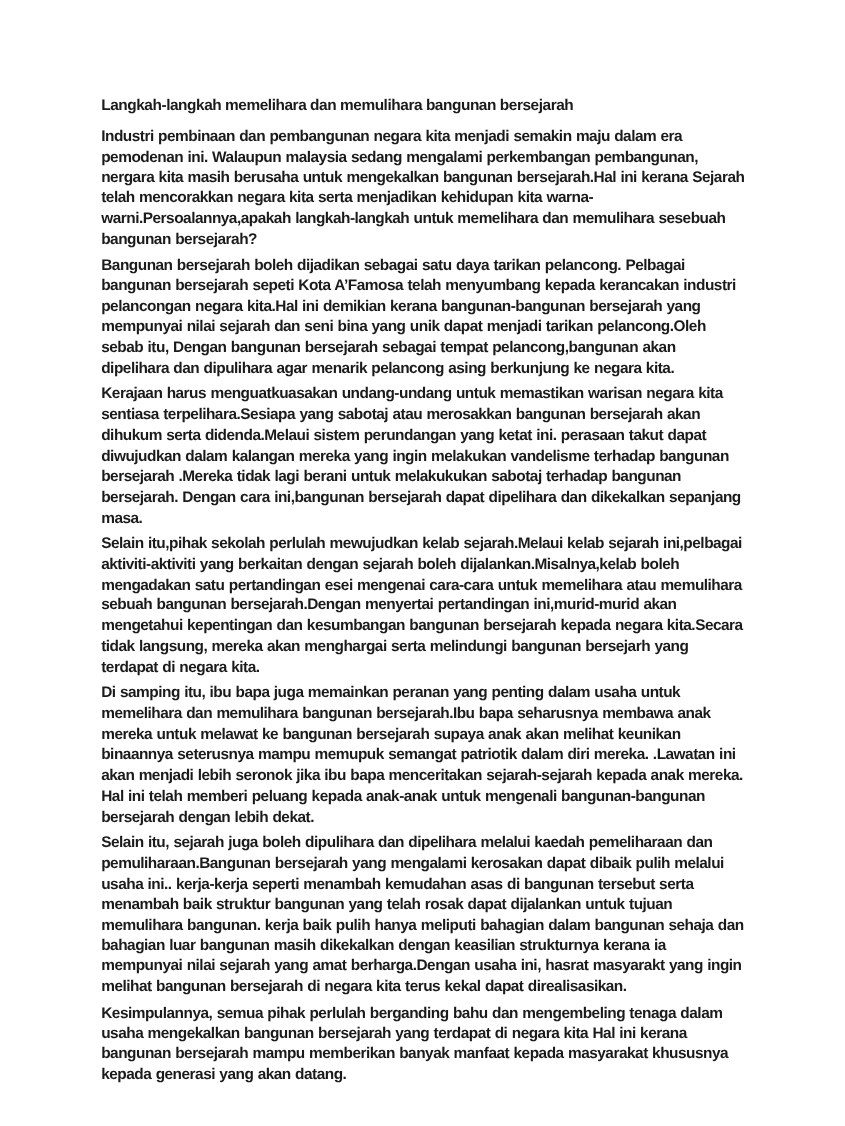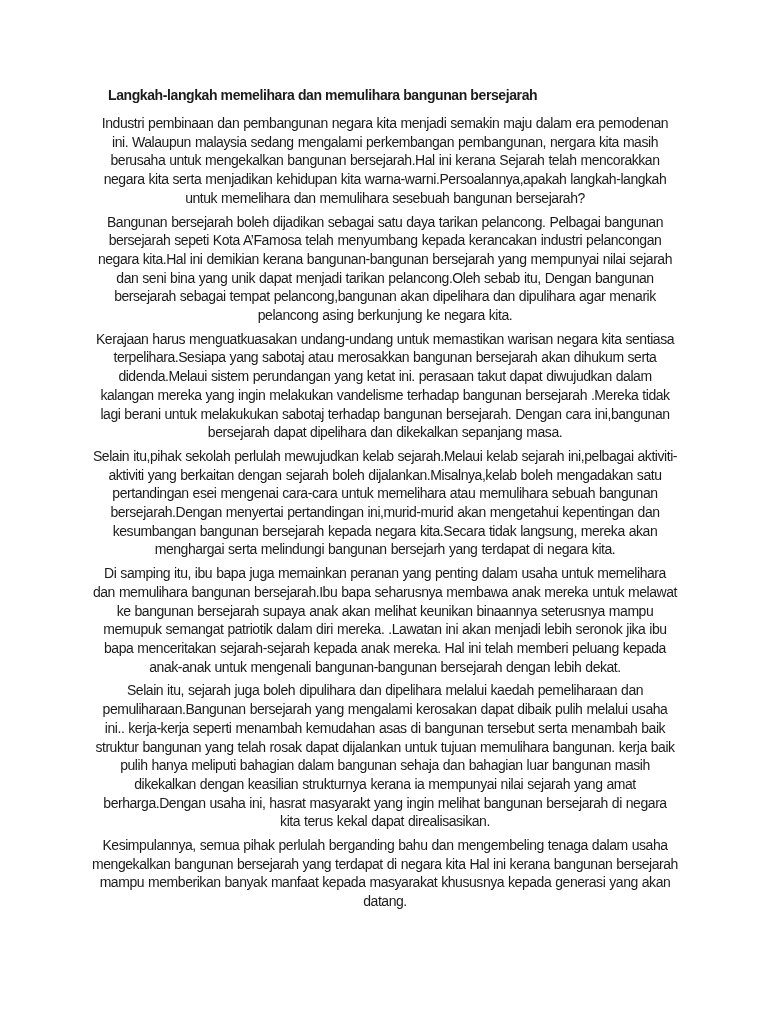--- a/index.html
+++ b/index.html
@@ -12,34 +12,34 @@
     width: 768px;
     height: 1024px;
     background: #ffffff;
     box-sizing: border-box;
     padding: 86px 90px 0 92px;
     overflow: hidden;
     font-family: "Liberation Sans", "DejaVu Sans", sans-serif;
     color: #1b1b1b;
   }
   .doc-title {
-    margin: 0 0 9px 16px;
+    margin: 0 0 9px 0;
     font-size: 14px;
     font-weight: 700;
     line-height: 19px;
     letter-spacing: -0.4px;
   }
   .doc-para {
     margin: 0 0 5px 0;
     font-size: 14px;
-    font-weight: 400;
+    font-weight: 700;
     line-height: 18.7px;
     letter-spacing: -0.45px;
     word-spacing: 0.5px;
-    text-align: center;
+    text-align: left;
   }
 </style>
 </head>
 <body>
 
 <div class="doc-page">
   <h1 class="doc-title">Langkah-langkah memelihara dan memulihara bangunan bersejarah</h1>
 
   <p class="doc-para">Industri pembinaan dan pembangunan negara kita menjadi semakin maju dalam era pemodenan ini. Walaupun malaysia sedang mengalami perkembangan pembangunan, nergara kita masih berusaha untuk mengekalkan bangunan bersejarah.Hal ini kerana Sejarah telah mencorakkan negara kita serta menjadikan kehidupan kita warna-warni.Persoalannya,apakah langkah-langkah untuk memelihara dan memulihara sesebuah bangunan bersejarah?</p>
   <p class="doc-para">Bangunan bersejarah boleh dijadikan sebagai satu daya tarikan pelancong. Pelbagai bangunan bersejarah sepeti Kota A’Famosa telah menyumbang kepada kerancakan industri pelancongan negara kita.Hal ini demikian kerana bangunan-bangunan bersejarah yang mempunyai nilai sejarah dan seni bina yang unik dapat menjadi tarikan pelancong.Oleh sebab itu, Dengan bangunan bersejarah sebagai tempat pelancong,bangunan akan dipelihara dan dipulihara agar menarik pelancong asing berkunjung ke negara kita.</p>

